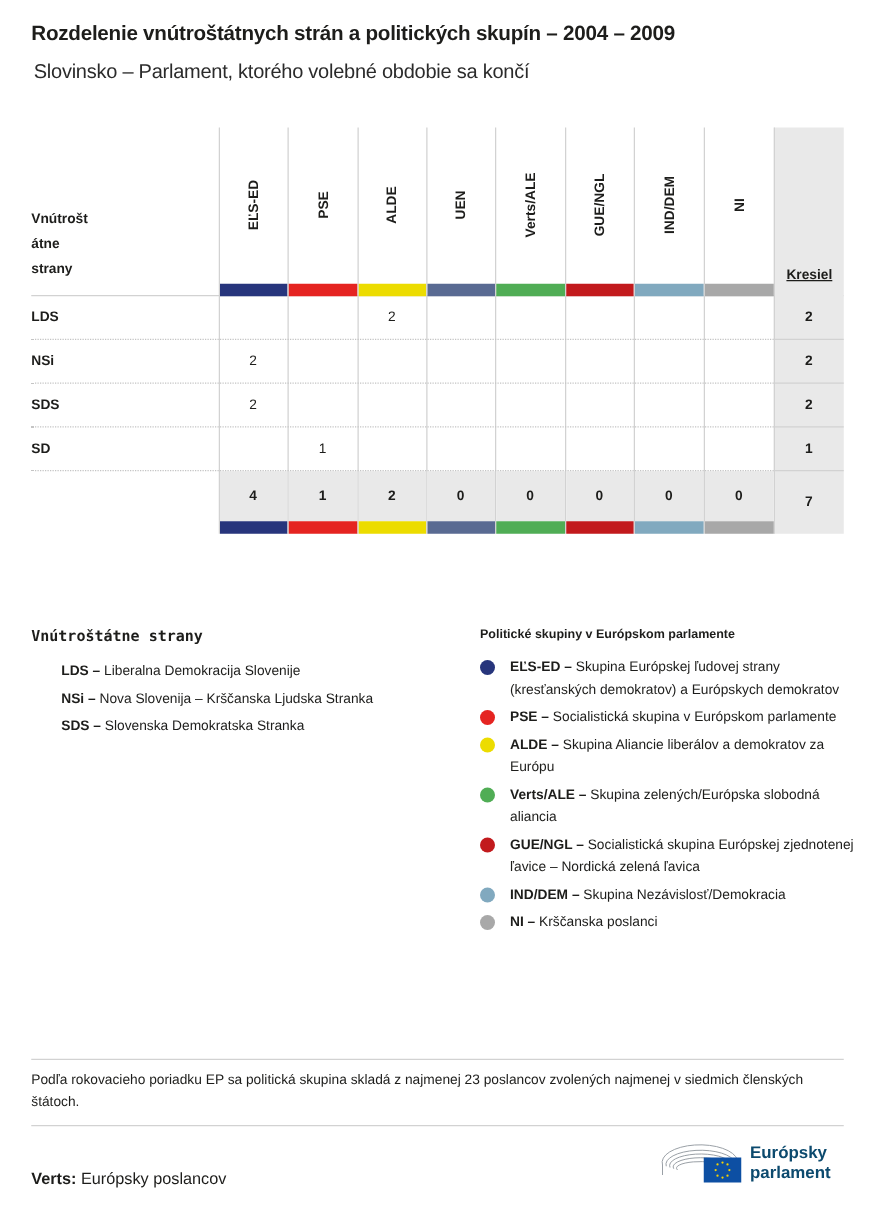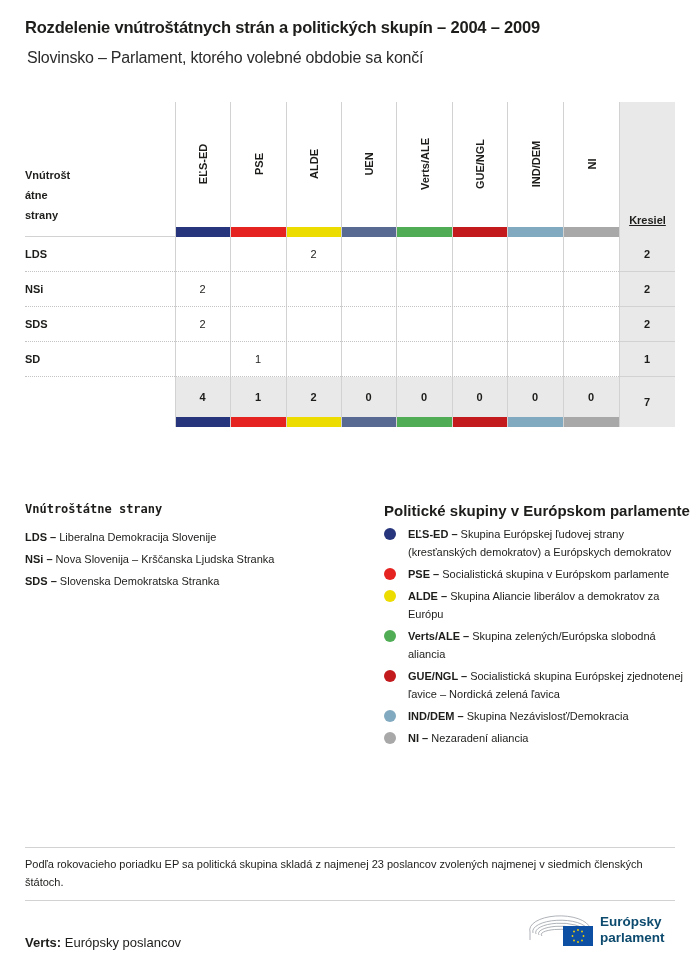--- a/index.html
+++ b/index.html
@@ -30,24 +30,24 @@
   .data-row .sep { position: absolute; left: 0; bottom: 0; width: 594px; border-bottom: 1px dotted #c4c4c4; }
   .data-row .sep-k { position: absolute; left: 594px; bottom: 0; width: 56px; height: 1px; background: #d2d2d2; }
   .cell { position: absolute; top: 0; width: 55px; line-height: 35px; text-align: center; font-size: 11px; }
   .cell.k { font-weight: bold; width: 56px; }
   .total-cell { position: absolute; top: 377px; width: 55px; height: 40px; line-height: 40px; text-align: center; font-size: 11px; font-weight: bold; }
   .grand-total { position: absolute; left: 619px; top: 377px; width: 56px; height: 50px; line-height: 50px; text-align: center; font-size: 11px; font-weight: bold; }
 
   
   .legend-left-title { position: absolute; left: 25px; top: 502px; font-family: "DejaVu Sans Mono", "Liberation Mono", monospace; font-weight: bold; font-size: 12px; }
   .legend-left { position: absolute; left: 25px; top: 526px; font-size: 11px; }
-  .legend-left .li { height: 22px; line-height: 22px; white-space: nowrap; }
+  .legend-left .li { height: 22px; line-height: 22px; white-space: nowrap; margin-left: 24px; }
   .legend-left b, .legend-right b { font-weight: bold; }
 
-  .legend-right-title { position: absolute; left: 384px; top: 502px; font-size: 15px; font-weight: bold; }
+  .legend-right-title { position: absolute; left: 384px; top: 502px; font-size: 10px; font-weight: bold; }
   .legend-right { position: absolute; left: 384px; top: 525px; width: 300px; font-size: 11px; }
   .legend-right .li { position: relative; padding-left: 24px; line-height: 18px; margin-bottom: 4px; }
   .legend-right .dot { position: absolute; left: 0; top: 3px; width: 12px; height: 12px; border-radius: 50%; }
 
   .footer-line1 { position: absolute; left: 25px; top: 847px; width: 650px; height: 1px; background: #d2d2d2; }
   .footnote { position: absolute; left: 25px; top: 855px; width: 640px; font-size: 11px; line-height: 18px; }
   .footer-line2 { position: absolute; left: 25px; top: 900px; width: 650px; height: 1px; background: #d2d2d2; }
   .source { position: absolute; left: 25px; top: 935px; font-size: 13px; }
   .source b { font-weight: bold; }
 
@@ -210,21 +210,21 @@
   </div>
 
 <div class="legend-right-title">Politické skupiny v Európskom parlamente</div>
 <div class="legend-right" id="legendRight">
     <div class="li"><span class="dot" style="background:#27357c"></span><b>EĽS-ED –</b> <span>Skupina Európskej ľudovej strany (kresťanských demokratov) a Európskych demokratov</span></div>
     <div class="li"><span class="dot" style="background:#e52421"></span><b>PSE –</b> <span>Socialistická skupina v Európskom parlamente</span></div>
     <div class="li"><span class="dot" style="background:#ecdc00"></span><b>ALDE –</b> <span>Skupina Aliancie liberálov a demokratov za Európu</span></div>
     <div class="li"><span class="dot" style="background:#50ad55"></span><b>Verts/ALE –</b> <span>Skupina zelených/Európska slobodná aliancia</span></div>
     <div class="li"><span class="dot" style="background:#c21a1d"></span><b>GUE/NGL –</b> <span>Socialistická skupina Európskej zjednotenej ľavice – Nordická zelená ľavica</span></div>
     <div class="li"><span class="dot" style="background:#81a9bf"></span><b>IND/DEM –</b> <span>Skupina Nezávislosť/Demokracia</span></div>
-    <div class="li"><span class="dot" style="background:#a8a8a8"></span><b>NI –</b> <span>Nezaradení aliancia</span></div>
+    <div class="li"><span class="dot" style="background:#a8a8a8"></span><b>NI –</b> <span>Krščanska poslanci</span></div>
   </div>
 
 <div class="footer-line1"></div>
 <div class="footnote">Podľa rokovacieho poriadku EP sa politická skupina skladá z najmenej 23 poslancov zvolených najmenej v siedmich členských štátoch.</div>
 <div class="footer-line2"></div>
 
 <div class="source">
   <b>Verts:</b>
   <span>Európsky poslancov</span>
 </div>

